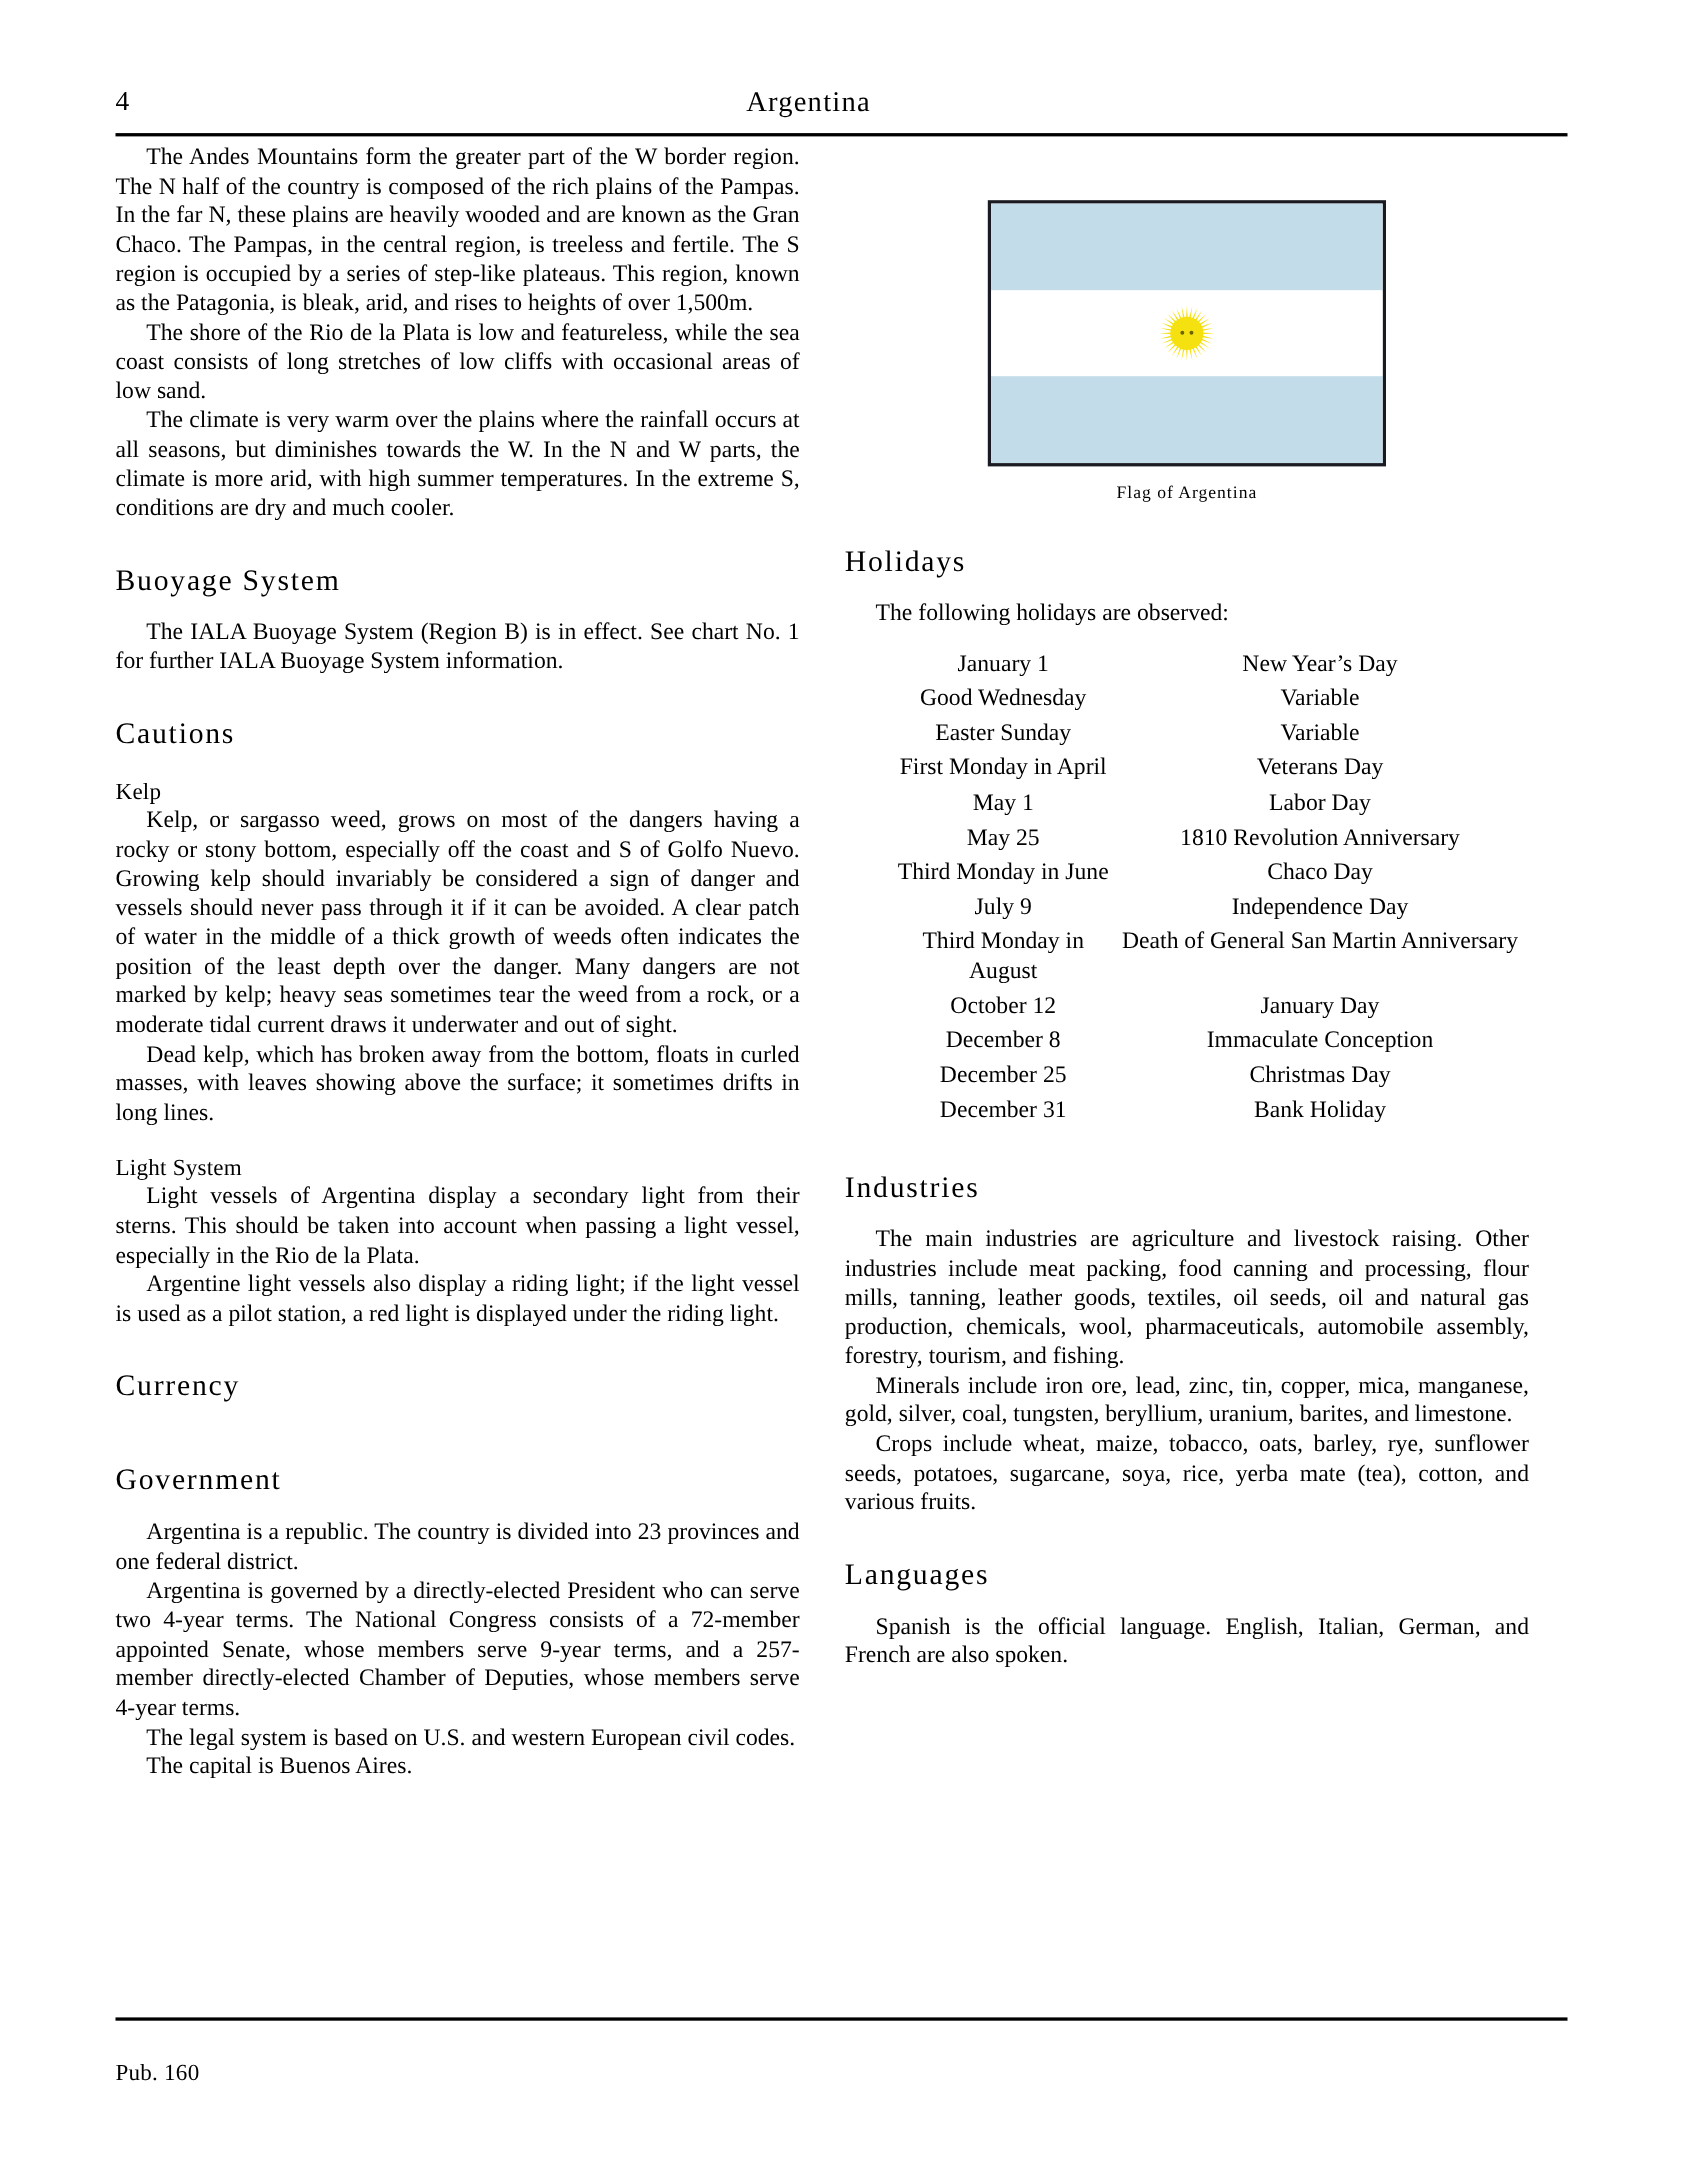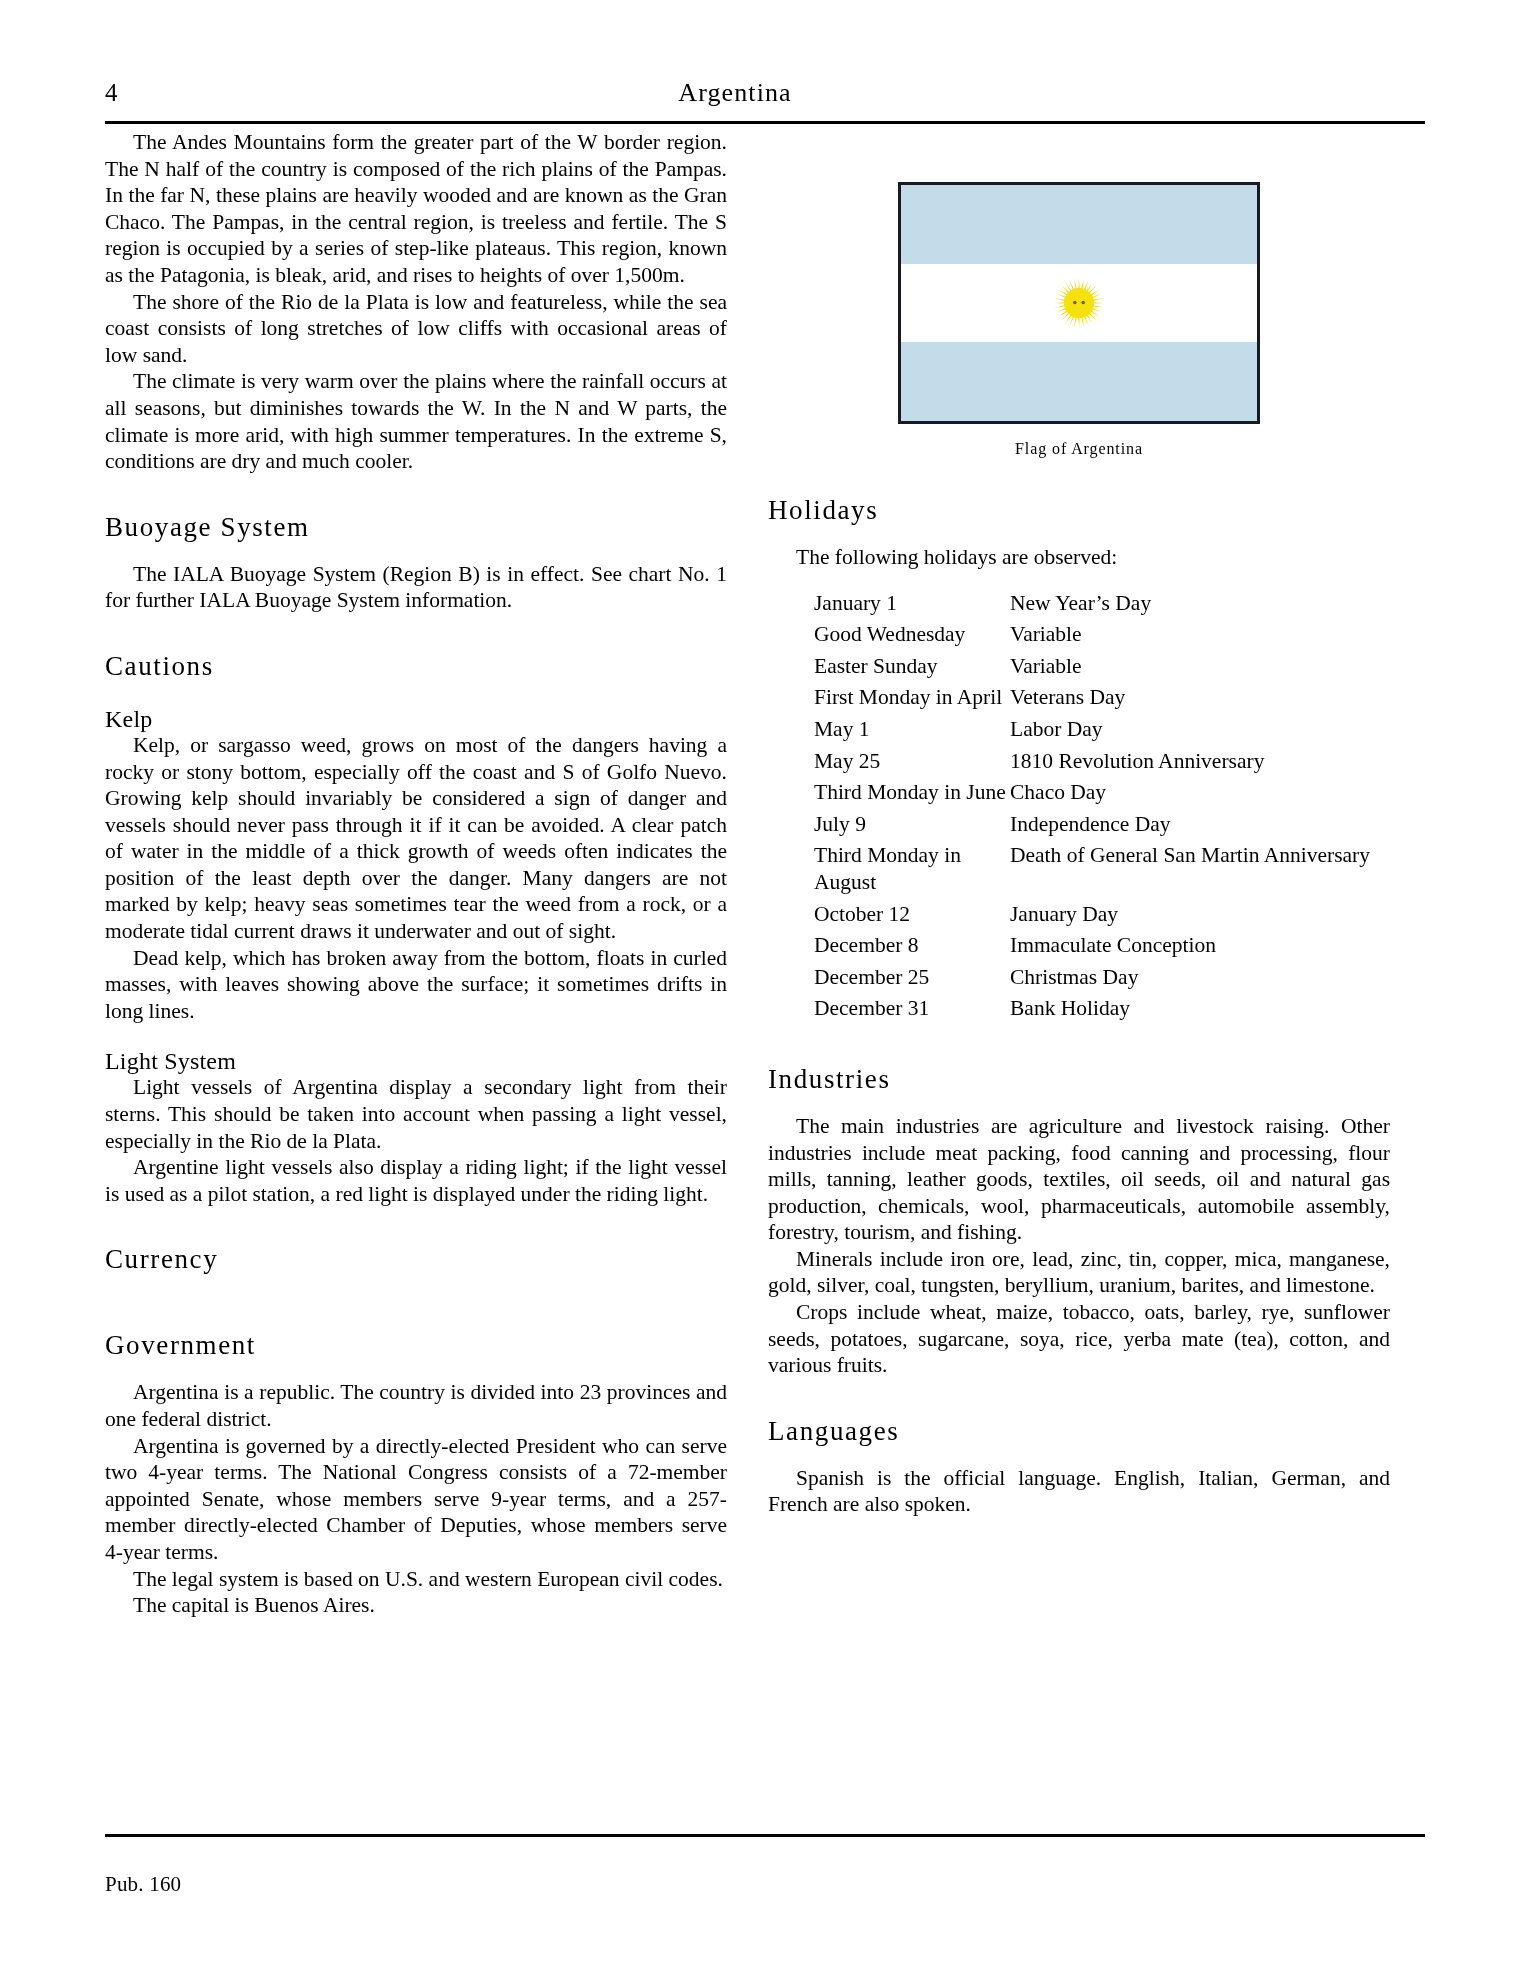--- a/index.html
+++ b/index.html
@@ -86,21 +86,21 @@
 
   h2.section {
     margin: 0;
     font-size: 27px;
     font-weight: normal;
     line-height: 32px;
     letter-spacing: 1.6px;
   }
   h3.subsection {
     margin: 0;
-    font-size: 24px;
+    font-size: 21px;
     font-weight: normal;
     line-height: 26px;
     letter-spacing: 0.2px;
   }
   .sp-before-section { height: 36px; }
   .sp-after-section  { height: 18px; }
   .sp-para           { height: 19px; }
   .sp-subsection     { height: 24px; }
   .flag-wrap {
     width: 362px;
@@ -141,20 +141,21 @@
   .holidays-table {
     margin: 0;
     border-collapse: collapse;
     width: 100%;
     font-size: 21.5px;
     line-height: 26.6px;
   }
   .holidays-table td {
     padding: 0 0 5px 0;
     vertical-align: top;
+    text-align: center;
   }
   .holidays-table td.date { width: 196px; padding-left: 46px; }
   .holidays-table td.name { }
 </style>
 </head>
 <body>
 
 <div class="page">
 
   <div class="running-head">

